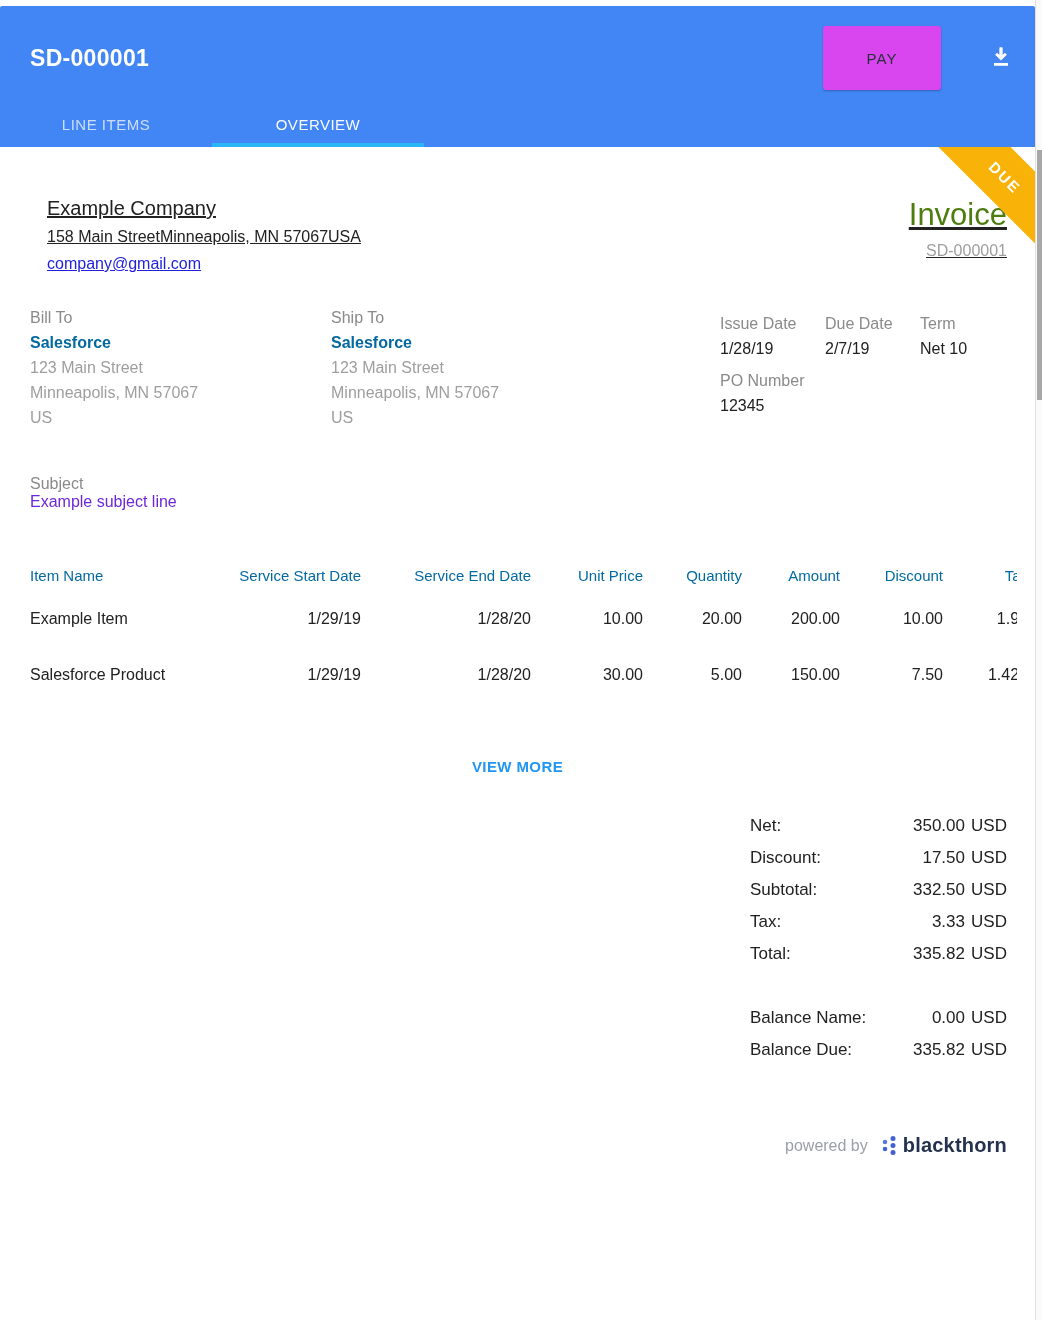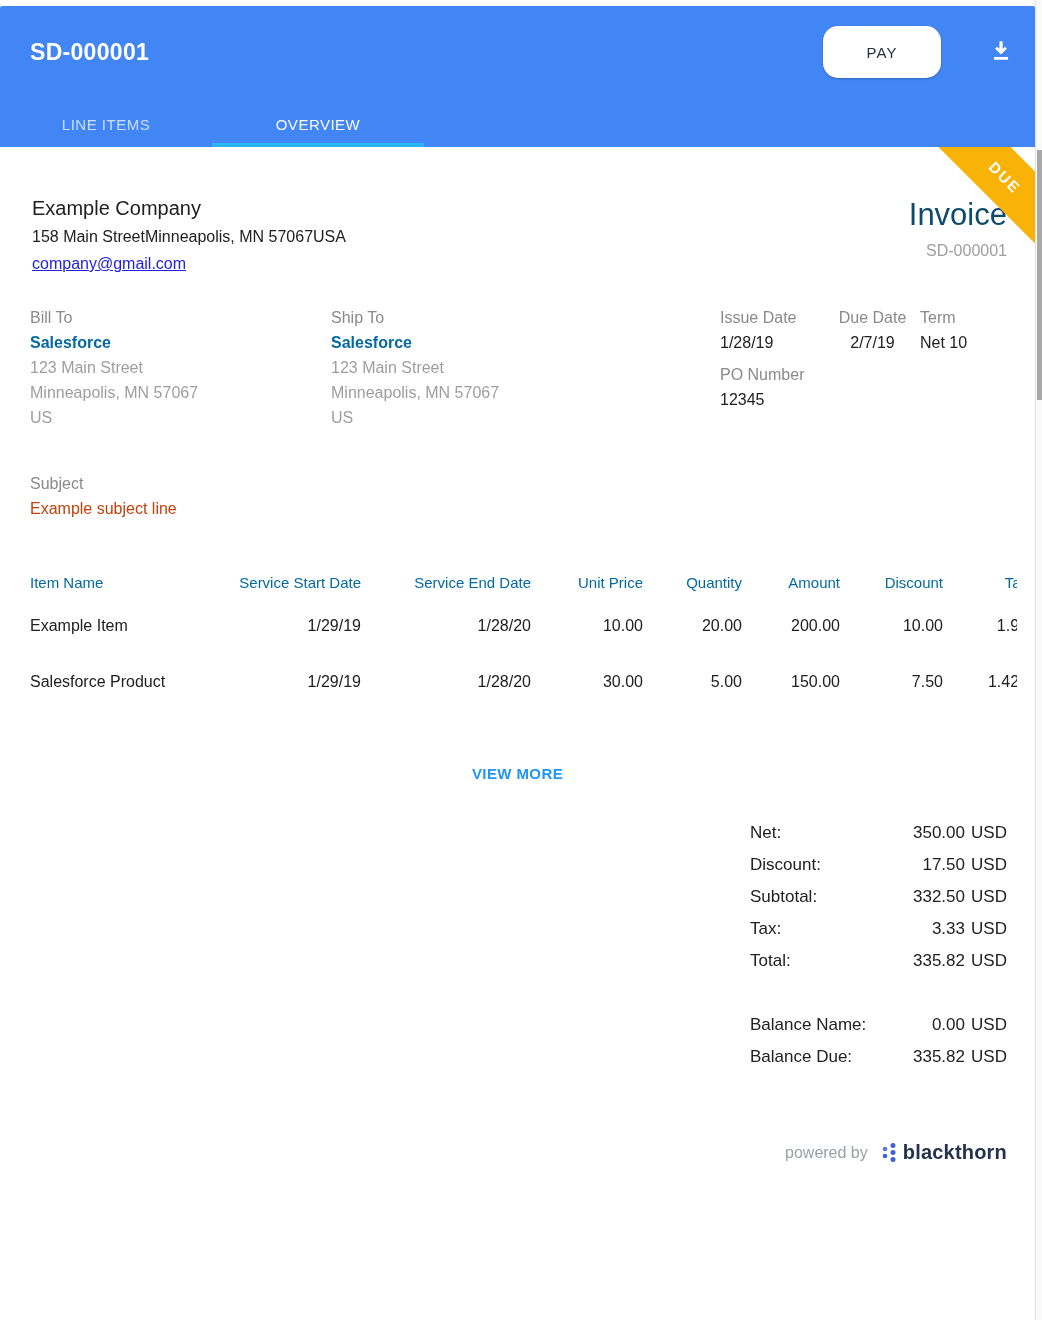--- a/index.html
+++ b/index.html
@@ -5,66 +5,66 @@
   * { margin:0; padding:0; box-sizing:border-box; }
   html,body { width:1042px; height:1320px; background:#ffffff; overflow:hidden;
               font-family:"Liberation Sans", sans-serif; color:#212121; }
   .page { position:relative; width:1042px; height:1320px; padding-top:6px; }
 
   
   .app-header { position:relative; width:1035px; height:141px; background:#4285F4;
                 border-radius:2px 2px 0 0; }
   .header-top { display:flex; align-items:center; padding:20px 20px 0 30px; }
   .header-title { flex:1; color:#ffffff; font-size:23px; font-weight:bold; letter-spacing:0.3px; }
-  .pay-button { width:118px; height:52px; background:#ffffff; border:none; border-radius:15px;
+  .pay-button { width:118px; height:64px; background:#d946ef; border:none; border-radius:3px;
                 font-family:inherit; font-size:15px; letter-spacing:1px; color:#263238;
                 box-shadow:0 1px 2px rgba(0,0,0,0.25); cursor:pointer; }
   .download-btn { margin-left:46px; width:28px; height:28px; background:none; border:none; cursor:pointer;
                   display:flex; align-items:center; justify-content:center; }
   .tabs { position:absolute; left:0; bottom:0; display:flex; }
   .tab { position:relative; width:212px; height:46px; display:flex; align-items:center; justify-content:center;
          color:rgba(255,255,255,0.72); font-size:15px; letter-spacing:0.5px; cursor:pointer; }
   .tab.active { color:rgba(255,255,255,0.97); }
   .tab.active::after { content:""; position:absolute; left:0; bottom:0; width:100%; height:4px; background:#29B6F6; }
 
   
   .content { position:relative; width:1035px; }
 
   
   .ribbon-box { position:absolute; top:0; right:0; width:160px; height:250px; overflow:hidden; z-index:5; }
   .ribbon-band { position:absolute; top:5px; left:-20px; width:300px; height:51px; background:#F9B208;
                  transform:rotate(45deg); display:flex; align-items:center; justify-content:center; }
   .ribbon-label { color:#ffffff; font-size:15px; font-weight:bold; letter-spacing:2px; }
 
-  .top-info { display:flex; padding:50px 28px 0 32px; }
+  .top-info { display:flex; padding:50px 28px 0 47px;text-decoration:underline; }
   .company { flex:1; }
   .company-name { font-size:20px; color:#212121; }
   .company-address { font-size:16px; margin-top:8px; color:#212121; }
   .company-email { display:inline-block; margin-top:9px; font-size:16px; color:#2121DD;
                    text-decoration:underline; cursor:pointer; }
   .invoice-head { text-align:right; }
-  .invoice-title { font-size:31px; color:#0c4a6e; font-weight:normal; }
+  .invoice-title { font-size:31px; color:#4d7c0f; font-weight:normal; }
   .invoice-number { margin-top:9px; font-size:16px; color:#9E9E9E; }
 
   .parties { display:flex; padding:36px 0 0 30px; }
   .party { width:301px; }
   .party.ship { width:389px; }
   .label { font-size:16px; color:#8a8a8a; }
   .party-name { margin-top:7px; font-size:16px; font-weight:bold; color:#0369a1; }
   .party-line { margin-top:7px; font-size:16px; color:#9E9E9E; }
-  .meta { flex:1; }
+  .meta { flex:1;margin-top:6px; }
   .meta-grid { display:flex; }
   .meta-col { margin-right:0; }
   .meta-col.issue { width:105px; }
-  .meta-col.due { width:95px;text-align:center; }
+  .meta-col.due { width:95px; }
   .meta-value { margin-top:7px; font-size:16px; color:#212121; }
   .po-block { margin-top:14px; }
 
   .subject-block { padding:48px 0 0 30px; }
-  .subject-value { margin-top:7px; font-size:16px; color:#c2410c; }
+  .subject-value { font-size:16px; color:#6d28d9; }
 
   
   .table-scroll { margin:56px 18px 0 30px; overflow:hidden; }
   table { border-collapse:collapse; table-layout:fixed; width:998px; }
   th { font-size:15px; font-weight:normal; color:#0369a1; text-align:right; padding:0 0 26px 0; white-space:nowrap; }
   th:first-child { text-align:left; }
   td { font-size:16px; color:#212121; text-align:right; padding:0 0 38px 0; white-space:nowrap; }
   td:first-child { text-align:left; }
 
   .view-more { margin-top:36px; text-align:center; }

